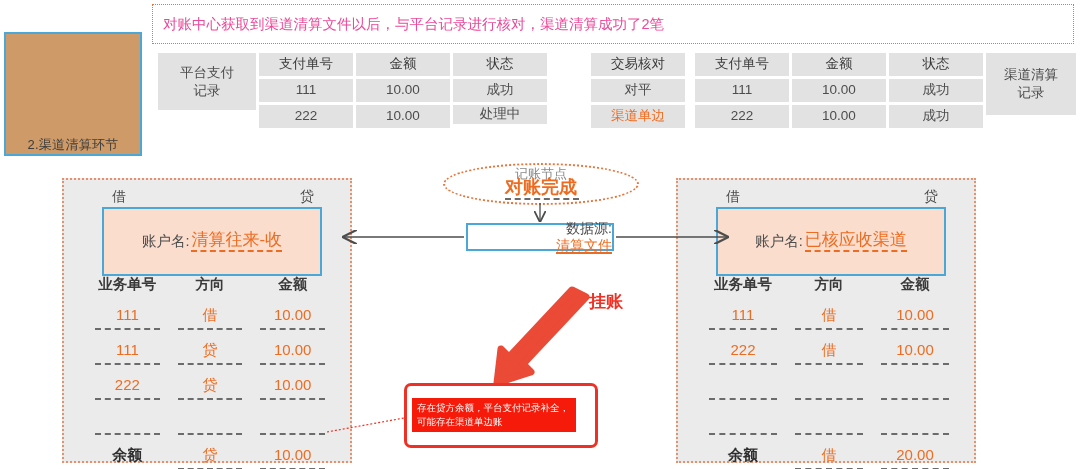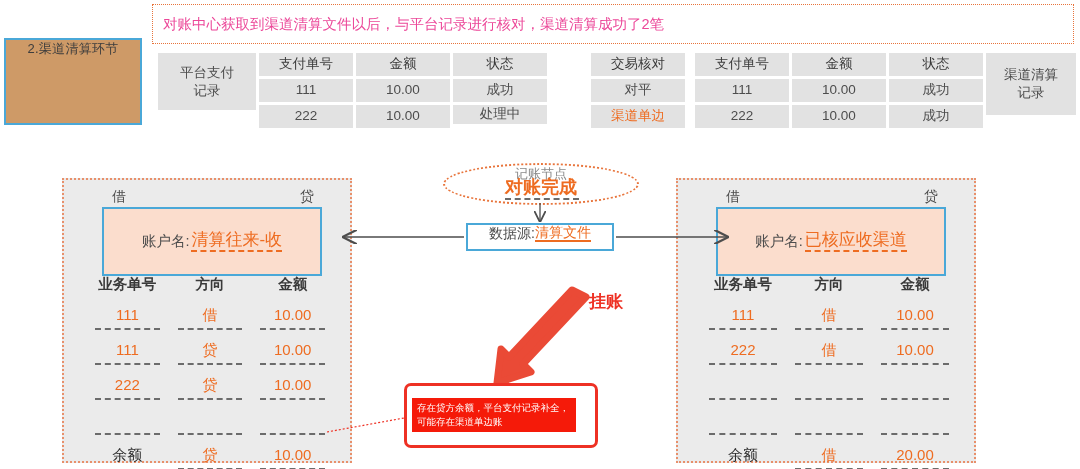--- a/index.html
+++ b/index.html
@@ -12,26 +12,26 @@
     height: 469px;
     position: relative;
     font-family: "Liberation Sans", "DejaVu Sans", sans-serif;
     overflow: hidden;
     color: #595959;
   }
 
   
   #stage-box {
     position: absolute;
-    left: 4px; top: 38px;
-    width: 138px; height: 87px;
+    left: 4px; top: 32px;
+    width: 138px; height: 124px;
     background: #CE9A67;
     border: 2px solid #4AA8D8;
     box-sizing: border-box;
-    display: flex; align-items: flex-start; justify-content: center;
+    display: flex; align-items: flex-end; justify-content: center;
     font-size: 13px;
     color: #3d3d3d;
     letter-spacing: .3px;
   }
 
   #banner {
     position: absolute;
     left: 152px; top: 4px;
     width: 922px; height: 40px;
     border: 1px dotted #E8743B;
@@ -128,21 +128,21 @@
     font-size: 15px;
     color: #EE6C21;
     border-bottom: 2px dashed #6b6b6b;
     height: 25px;
     line-height: 23px;
     margin: 0 9px;
   }
   .led-cell.blank { color: transparent; }
   .led-cell.bal-label {
     color: #2e2e2e;
-    font-weight: normal;
+    font-weight: bold;
     border-bottom: none;
   }
 
   
   #ellipse {
     position: absolute;
     left: 443px; top: 163px;
     width: 196px; height: 42px;
     border: 2px dotted #E8743B;
     border-radius: 50%;
@@ -172,23 +172,24 @@
     border-bottom: 2px dashed #6b6b6b;
   }
 
   #datasource {
     position: absolute;
     left: 466px; top: 223px;
     width: 148px; height: 28px;
     background: #ffffff;
     border: 2px solid #4AA8D8;
     box-sizing: border-box;
-    display: flex; align-items: flex-start; justify-content: center;
+    display: flex; align-items: flex-end; justify-content: center;
     font-size: 14px;
     color: #4d4d4d;
+    flex-direction: column;
   }
   #datasource .ds-val {
     color: #EE6C21;
     border-bottom: 2px solid #EE6C21;
     line-height: 1.05;
   }
 
   
   svg.overlay {
     position: absolute;

